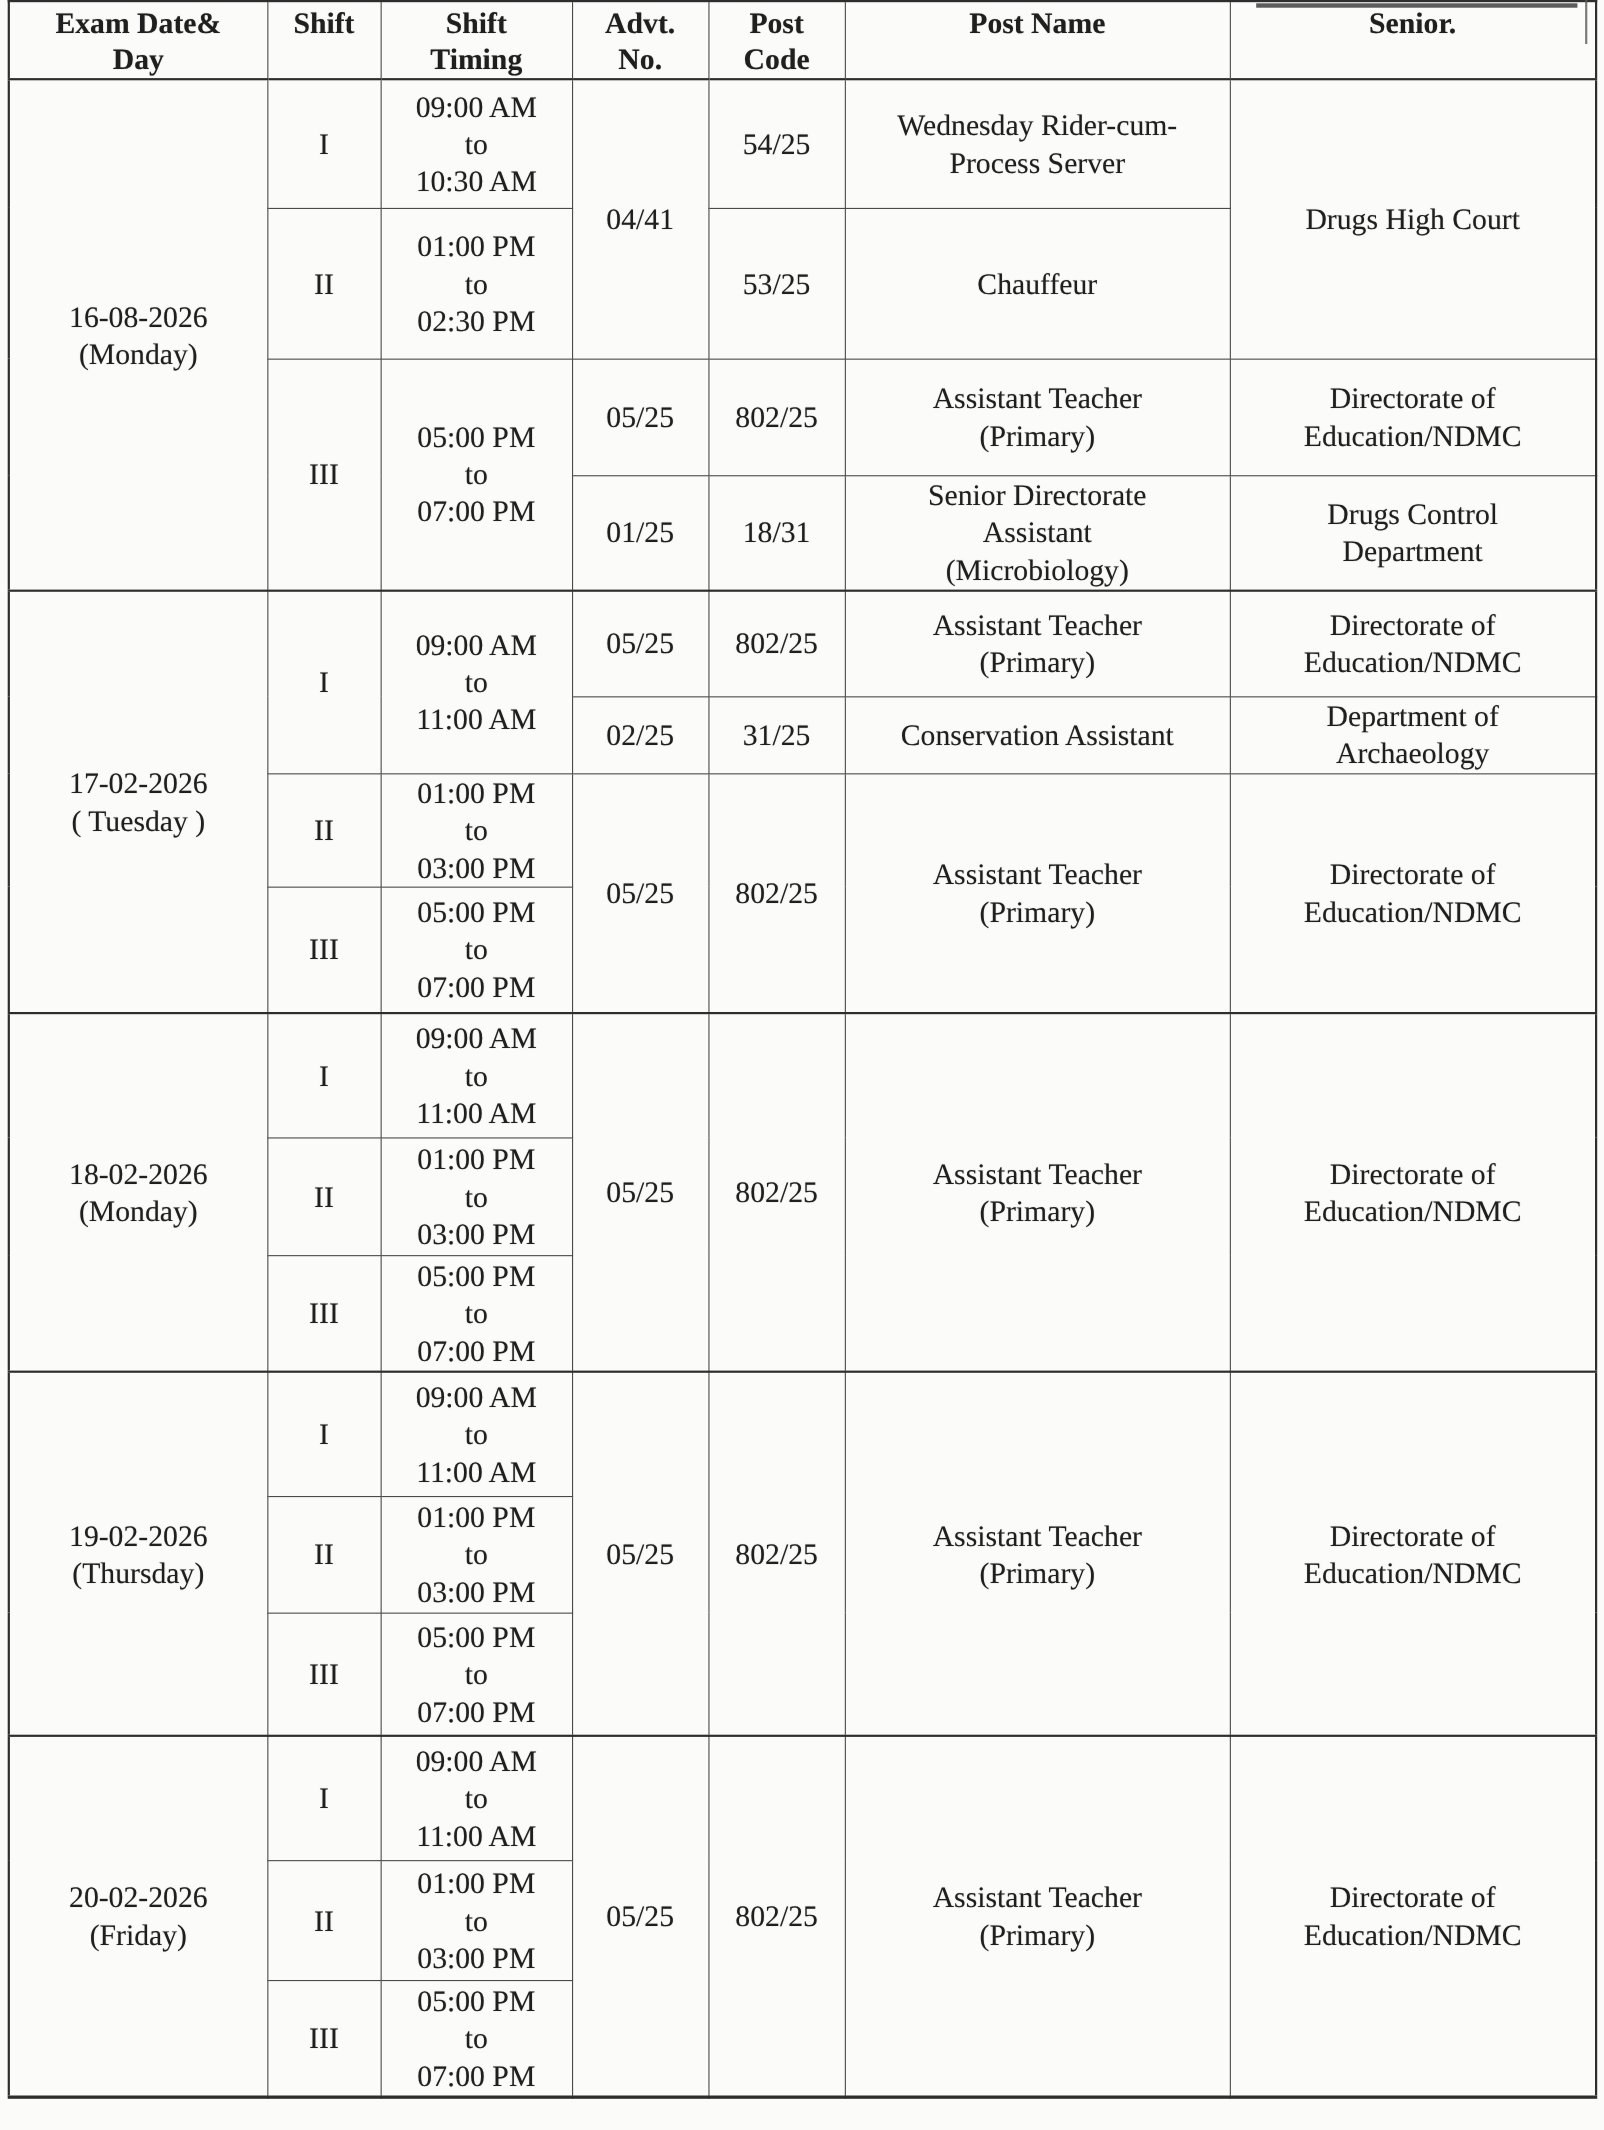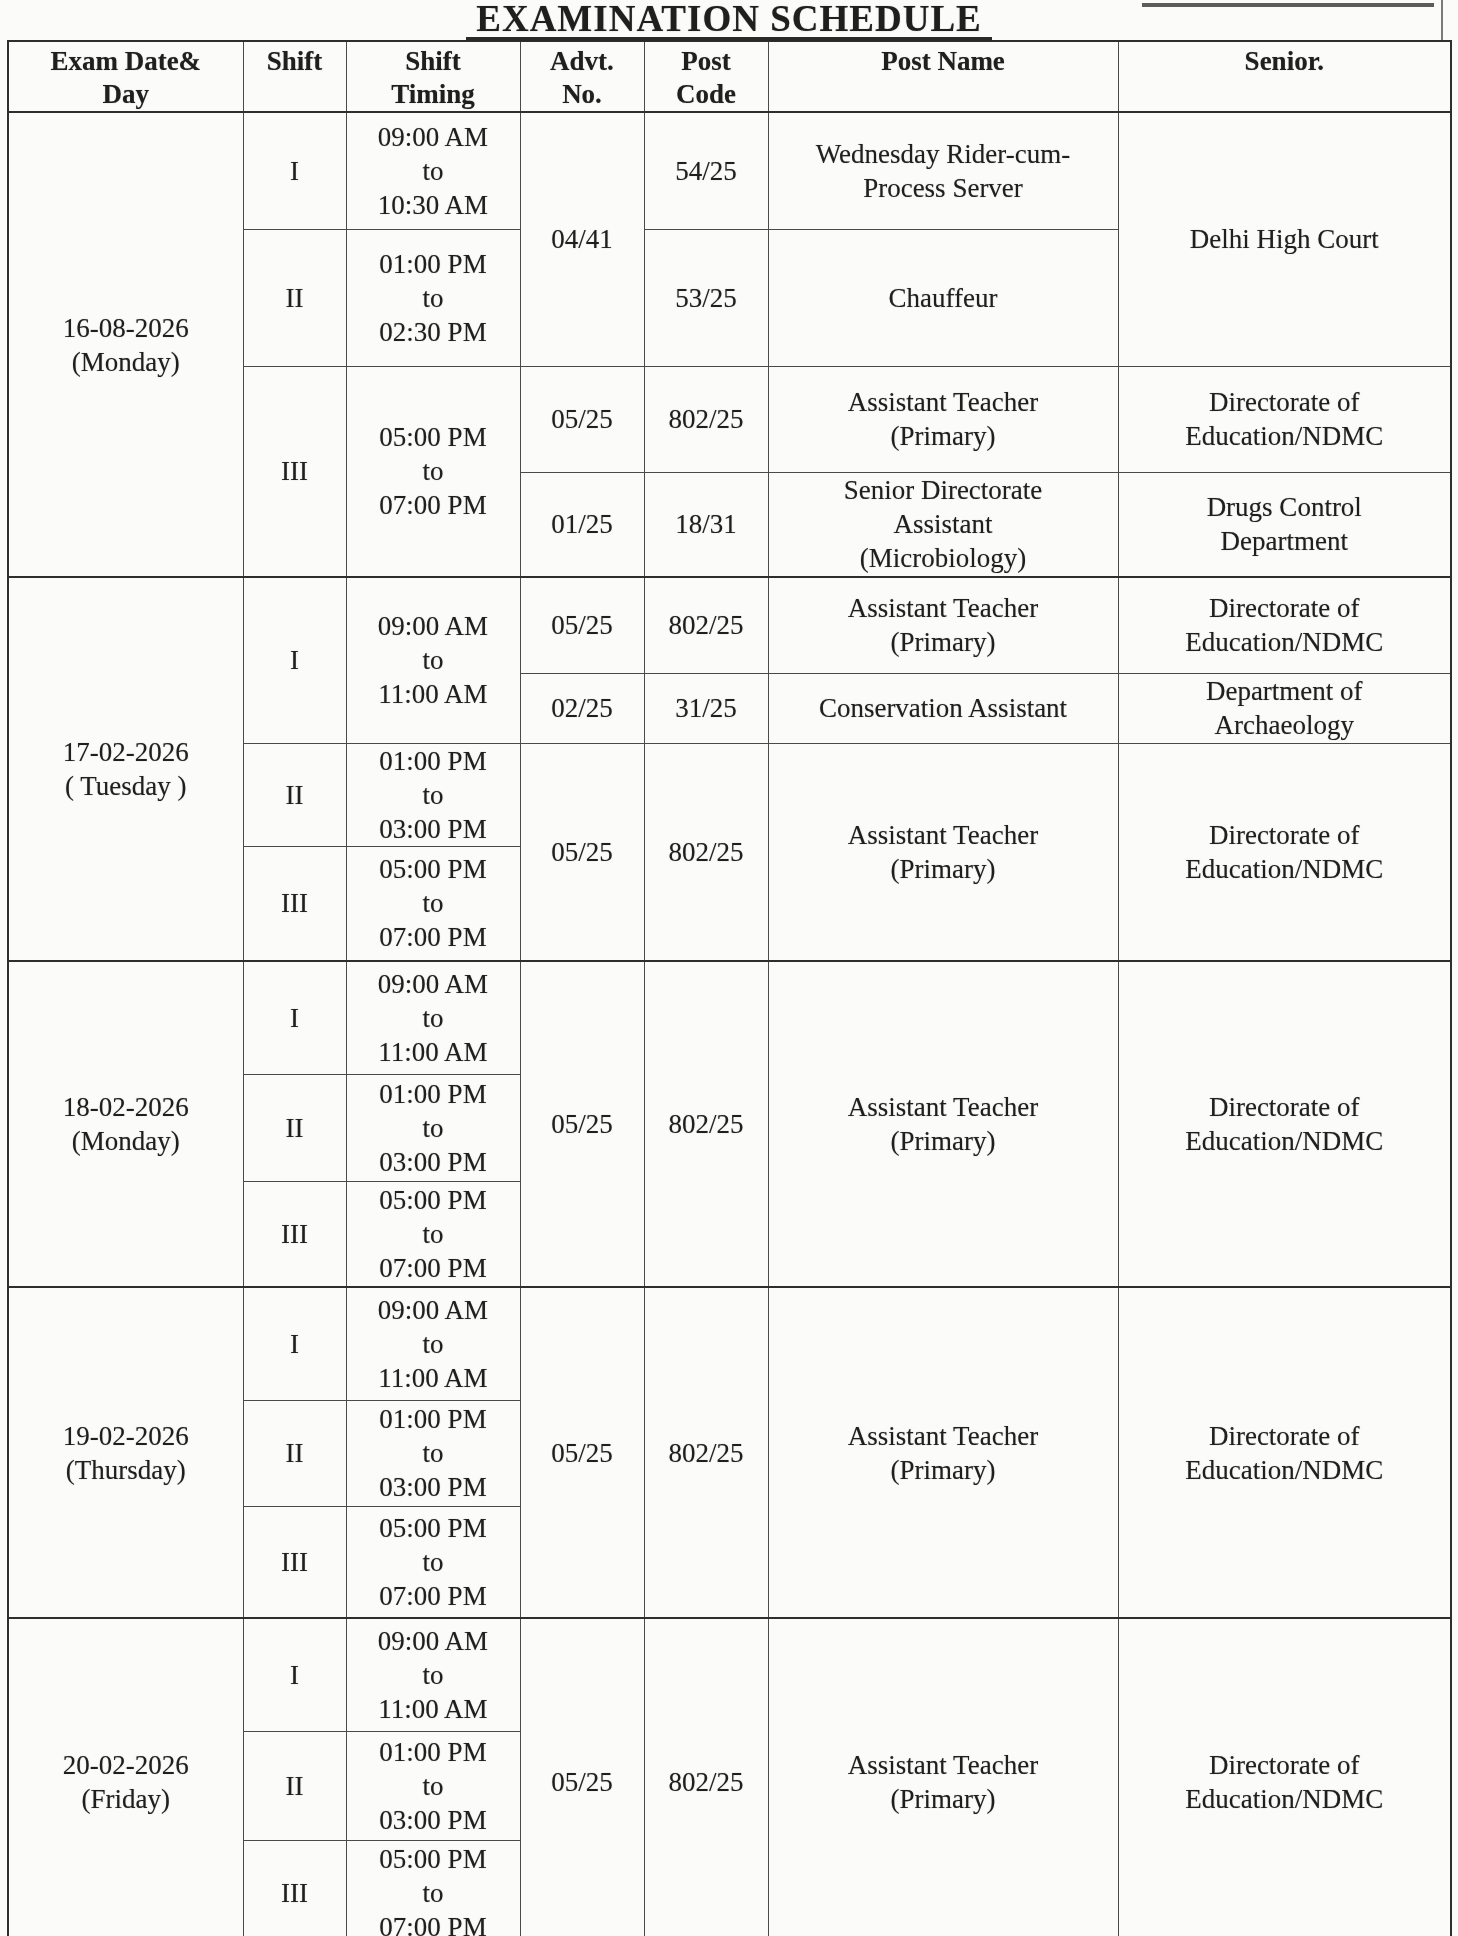--- a/index.html
+++ b/index.html
@@ -63,23 +63,20 @@
   .artifact-right { position:absolute; top:0;    left:1441px; width:2px;  height:40px; background:#5a5a5a; opacity:.8; }
 </style>
 </head>
 <body>
 
 <div class="sheet">
 
   <div class="artifact-top"></div>
   <div class="artifact-right"></div>
 
-  <div class="title-wrap">
-    <span class="title">EXAMINATION SCHEDULE</span>
-  </div>
 
   <table class="sched">
     <colgroup>
       <col class="c-date">
         <col class="c-shift">
         <col class="c-time">
         <col class="c-advt">
         <col class="c-code">
         <col class="c-post">
         <col class="c-dept">
@@ -105,21 +102,21 @@
         <td rowspan="4">16-08-2026
 (Monday)</td>
         <td>I</td>
         <td>09:00 AM
 to
 10:30 AM</td>
         <td rowspan="2">04/41</td>
         <td>54/25</td>
         <td>Wednesday Rider-cum-
 Process Server</td>
-        <td rowspan="2">Delhi High Court</td>
+        <td rowspan="2">Drugs High Court</td>
       </tr>
       <tr style="height:137px">
         <td>II</td>
         <td>01:00 PM
 to
 02:30 PM</td>
         <td>53/25</td>
         <td>Chauffeur</td>
       </tr>
       <tr style="height:106px">

